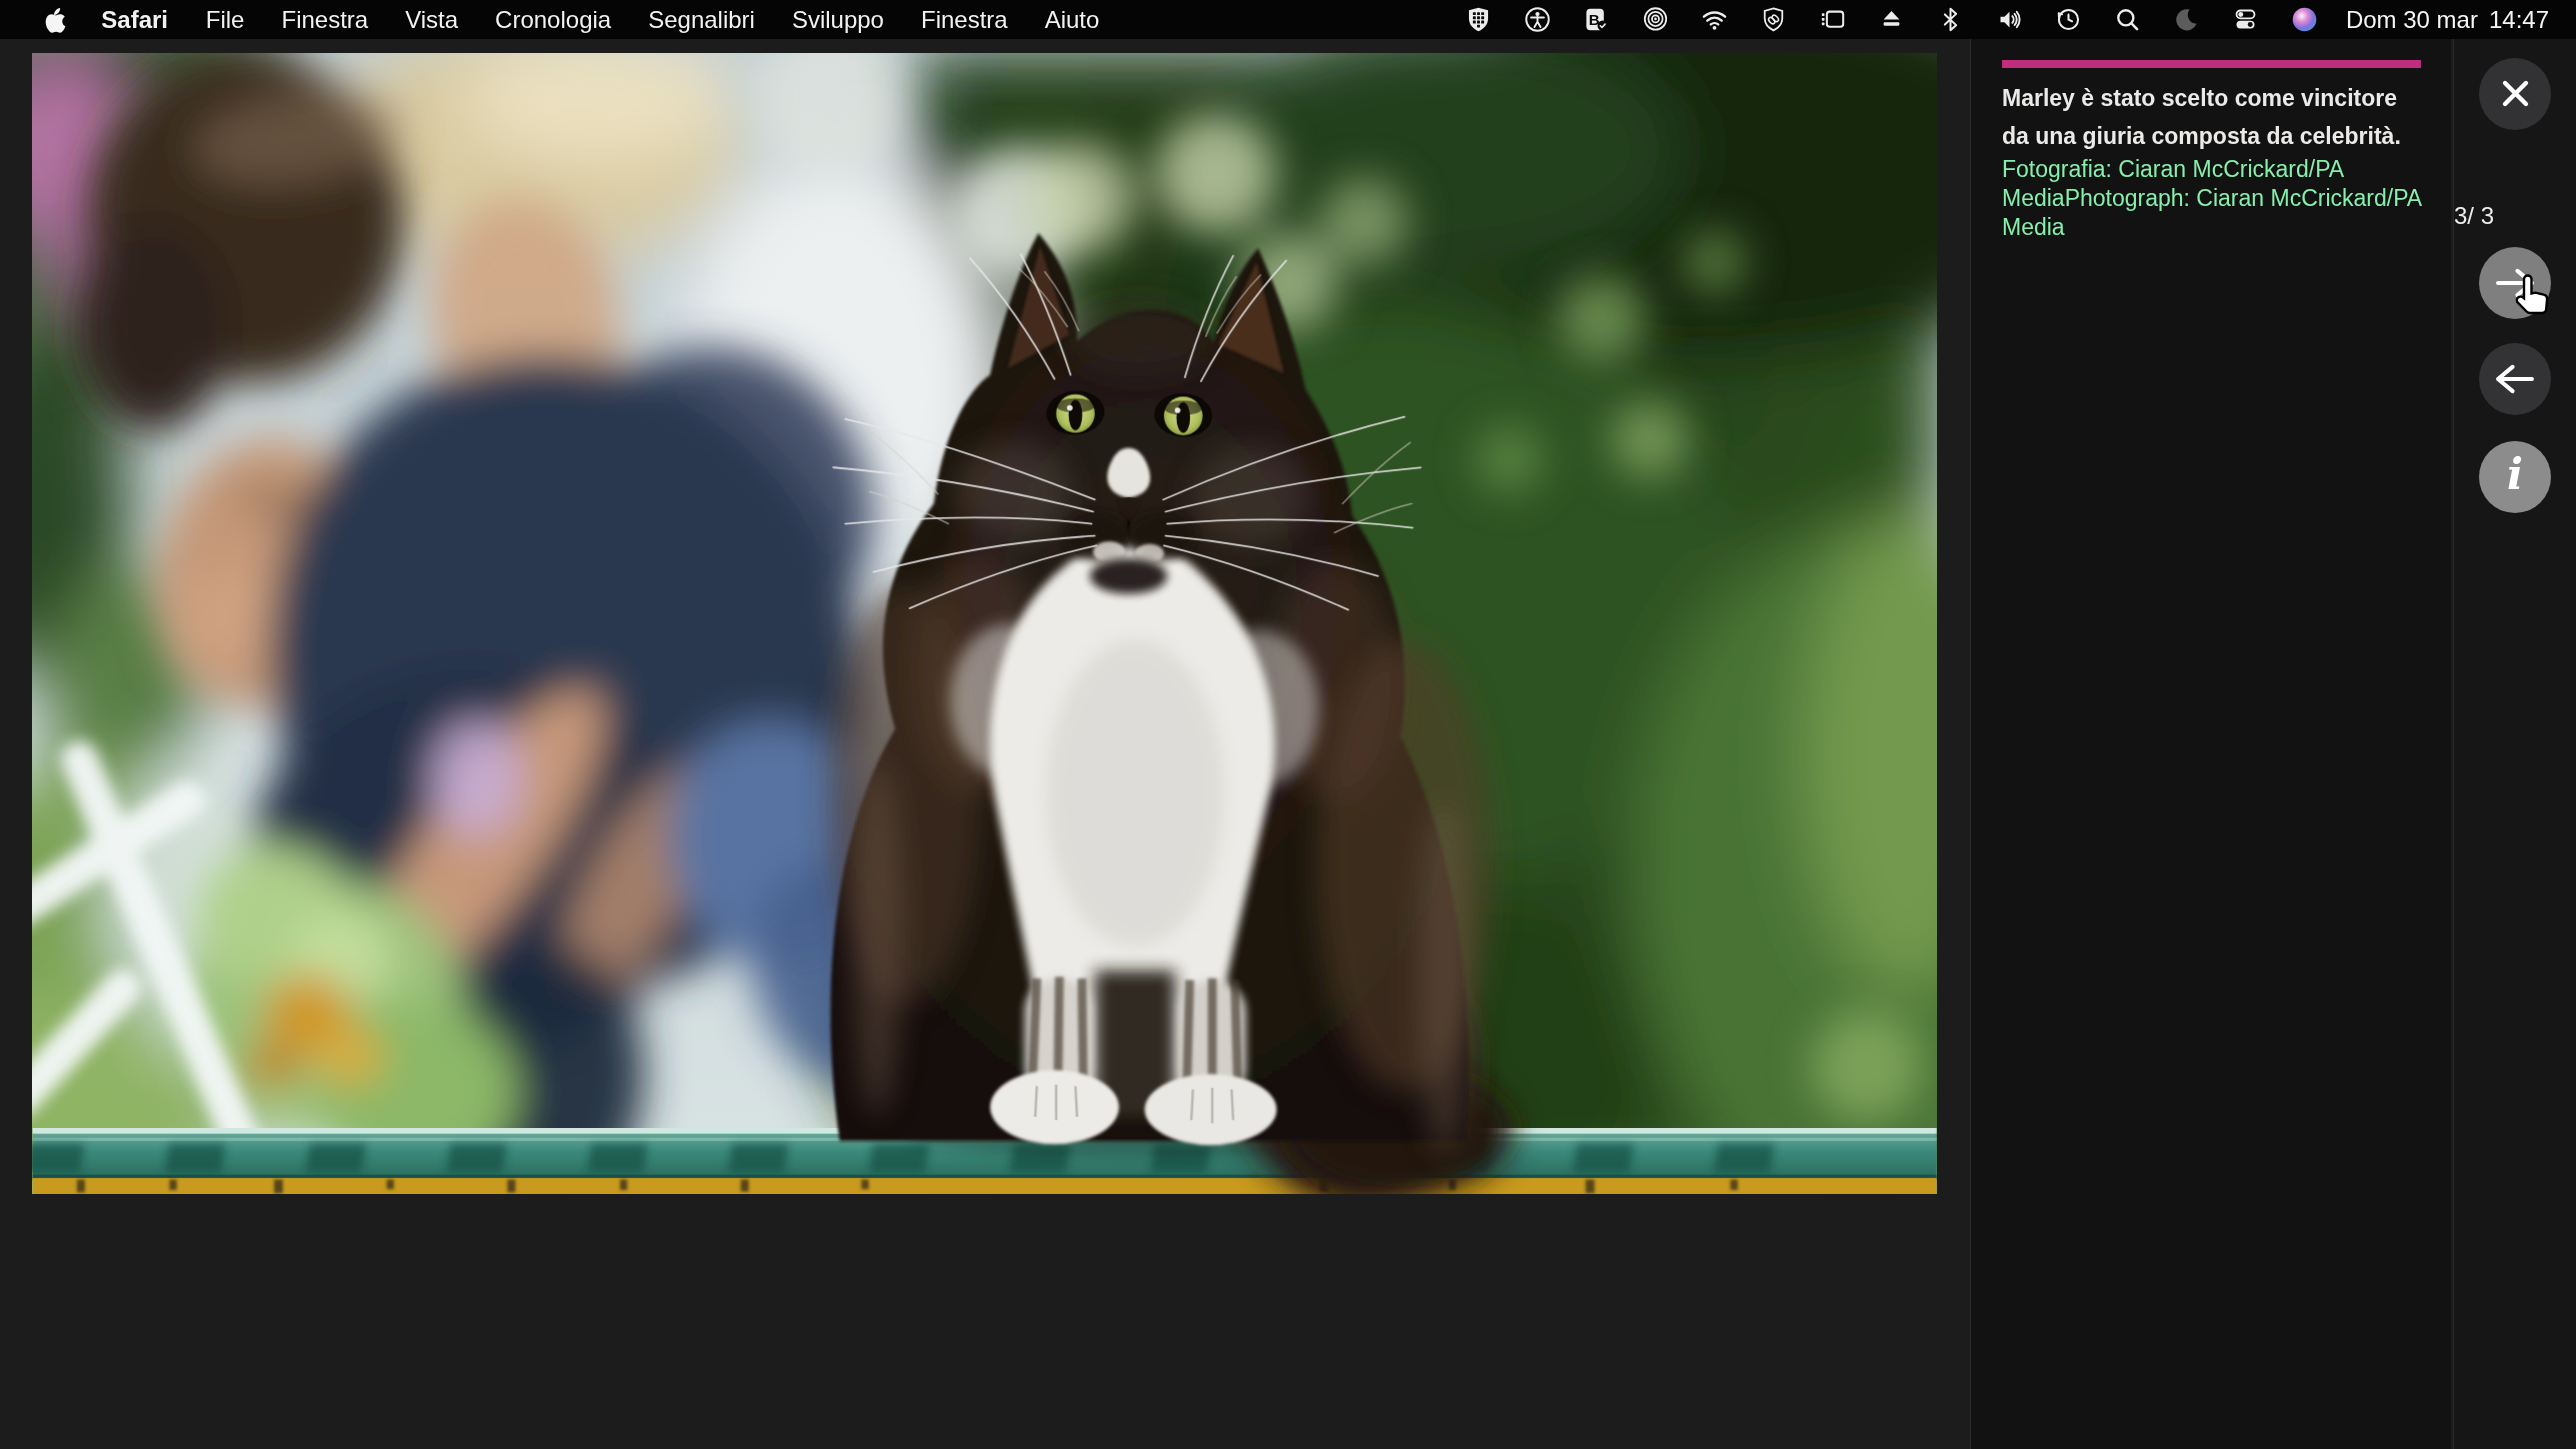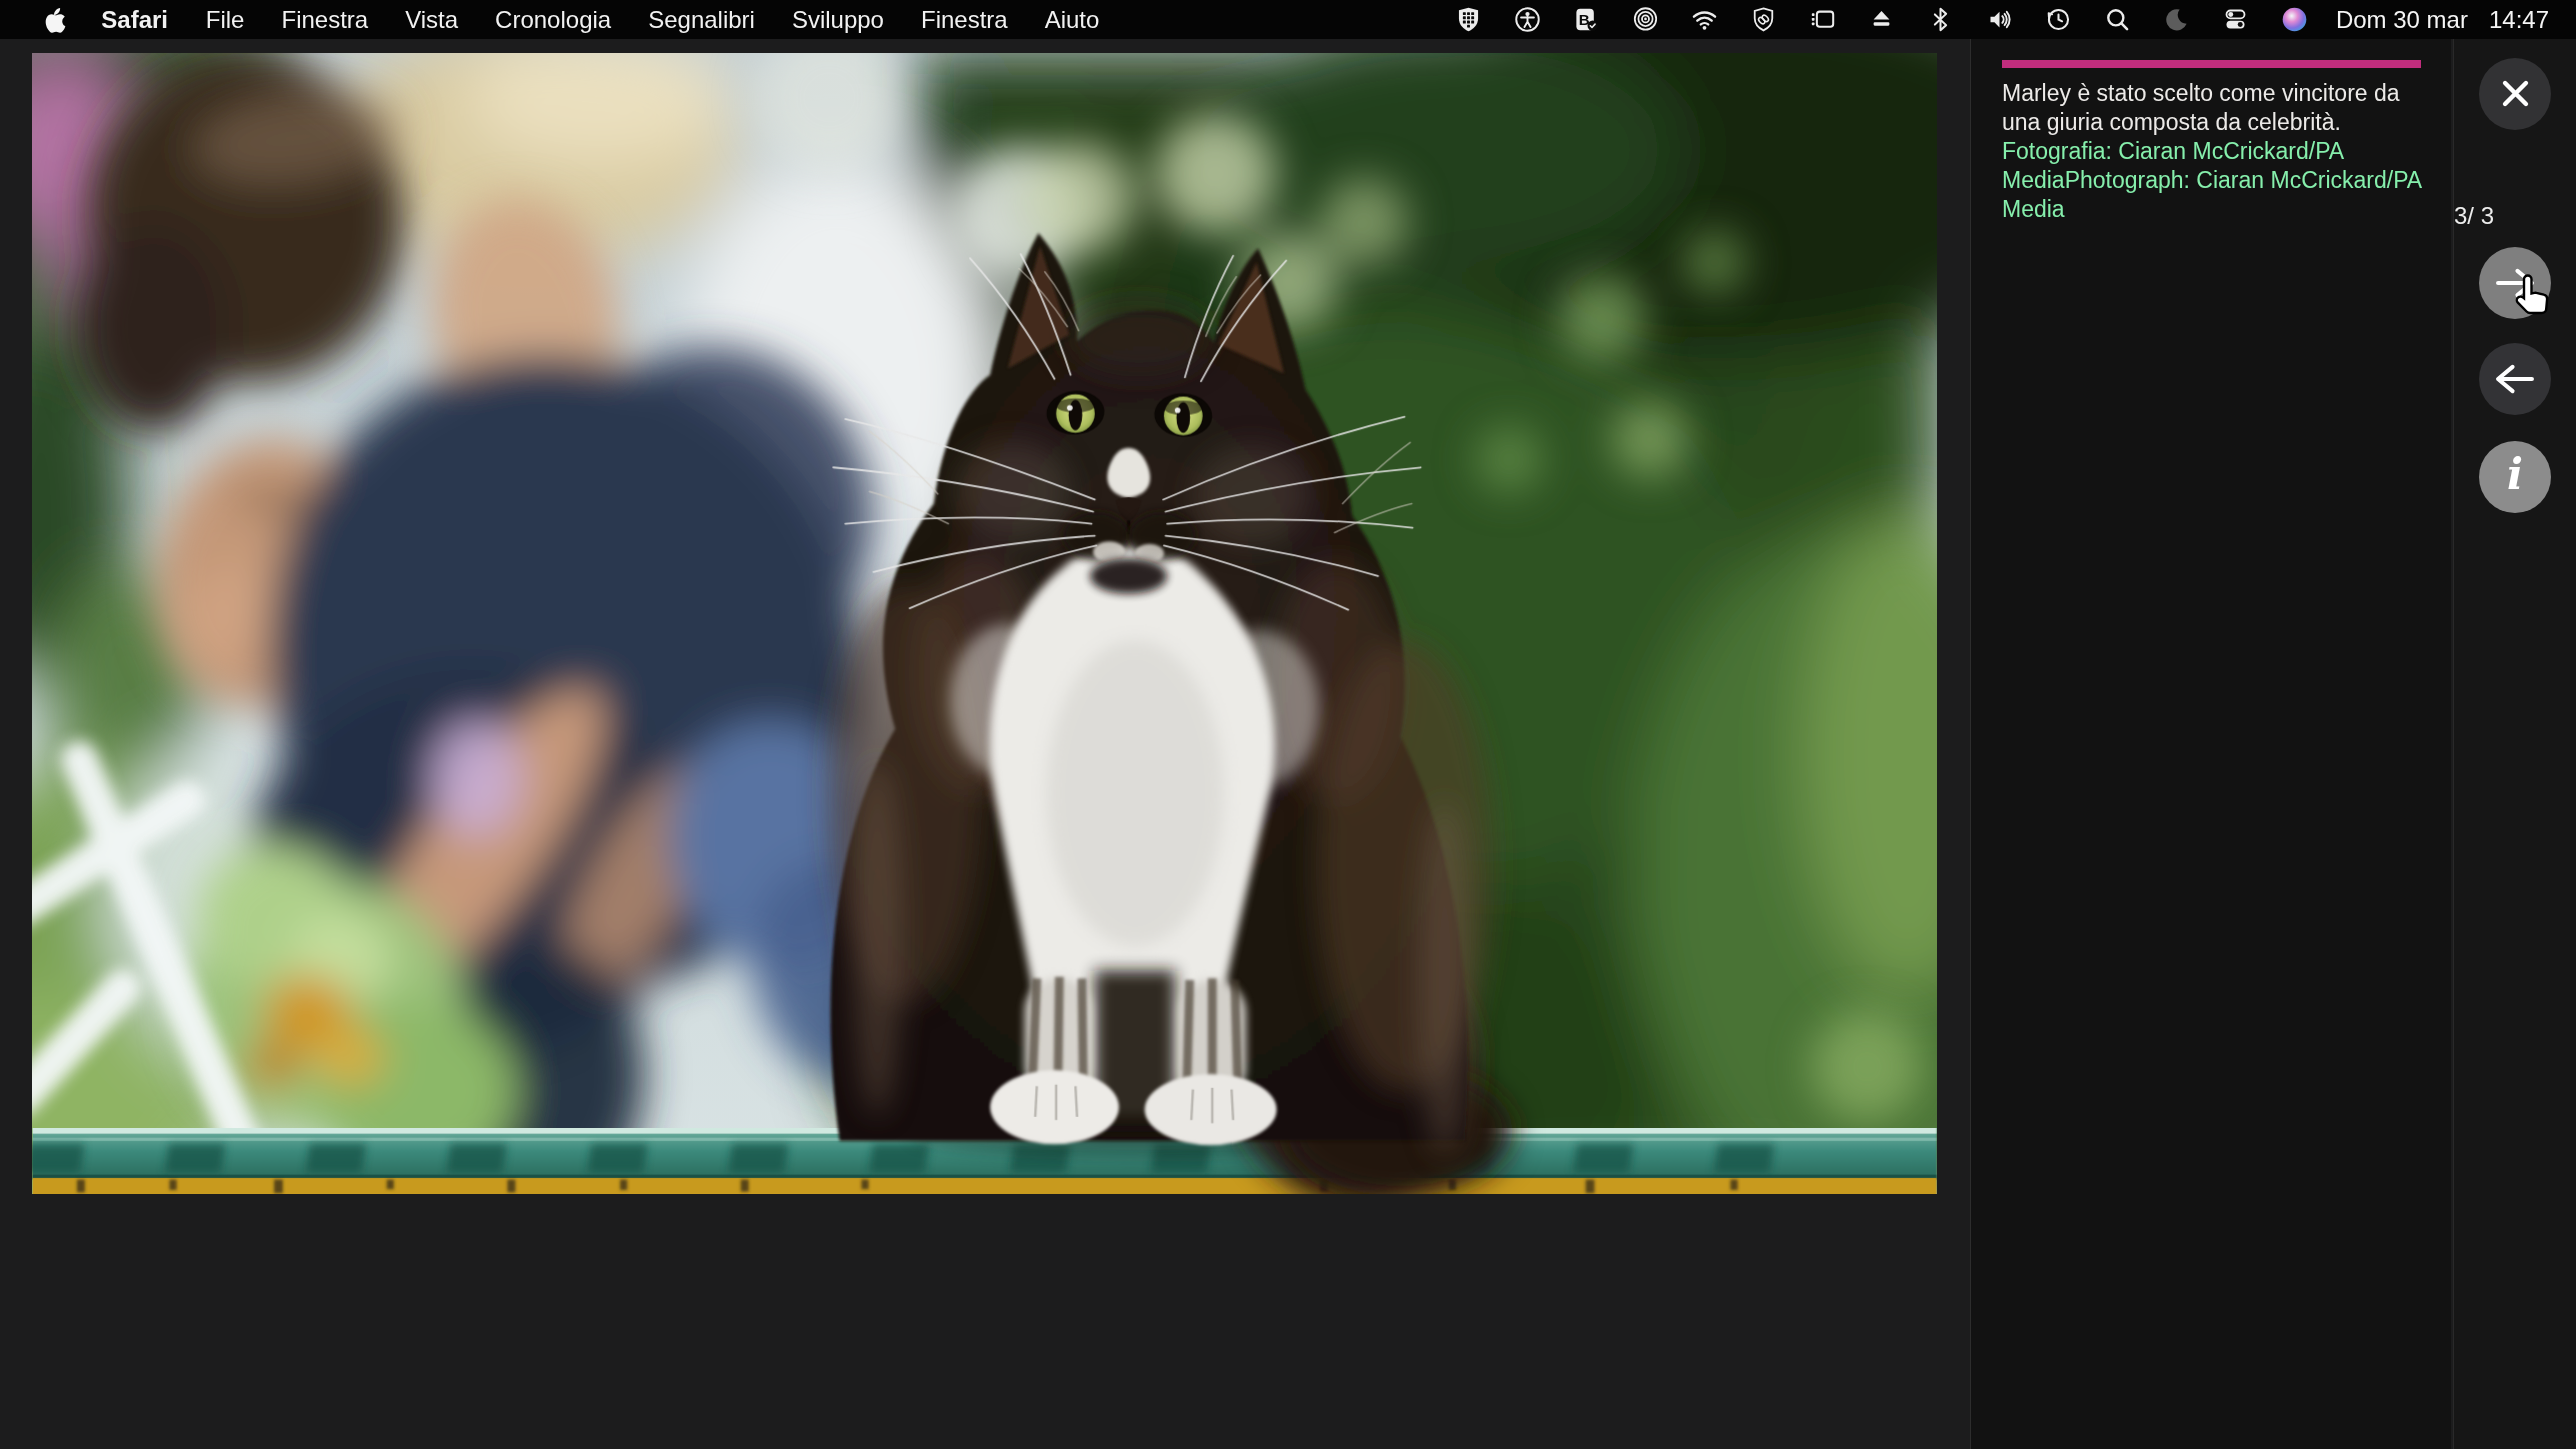--- a/index.html
+++ b/index.html
@@ -15,35 +15,35 @@
   }
   .menubar-left{display:flex;align-items:center;padding-left:40px}
   .apple-logo{width:29px;height:29px;margin-right:13px;display:flex;align-items:center;justify-content:center}
   .apple-logo svg{width:24px;height:27px;display:block}
   .app-name{font-weight:700;font-size:24px;padding:0 19.3px}
   .menu-item{font-size:24px;padding:0 18.5px}
   .menubar-right{display:flex;align-items:center;padding-right:27px}
   .status-icons{display:flex;align-items:center;gap:30px;margin-right:27px}
   .status-icon{width:29px;height:29px;display:flex;align-items:center;justify-content:center}
   .status-icon svg{width:27px;height:27px;display:block}
-  .clock{display:flex;align-items:center;gap:21px;font-size:24px;color:#f5f5f5}
+  .clock{display:flex;align-items:center;gap:11px;font-size:24px;color:#f5f5f5}
   
   .photo{
     position:absolute;left:32px;top:53px;width:1905px;height:1141px;
     background:#c9d4d8;overflow:hidden;margin:0;
   }
   .photo svg{display:block}
   
   .caption-col{
     position:absolute;left:1970px;top:39px;width:481px;height:1410px;
     background:#121212;border-left:1.6px solid #2d2d2d;box-sizing:border-box;
   }
   .caption-inner{position:absolute;left:31px;top:21px;width:422px}
   .accent-bar{width:419px;height:8px;background:var(--accent,#c12d7d);margin-bottom:11.3px}
-  .headline{margin:0;font-size:23px;line-height:29px;color:#eceae8;font-weight:400}
+  .headline{margin:0;font-size:23px;line-height:38px;color:#eceae8;font-weight:700}
   .credit{margin:0;font-size:23px;line-height:29px;color:#86efac;font-weight:400}
   
   .controls-col{
     position:absolute;left:2453px;top:39px;width:123px;height:1410px;
     background:#161616;border-left:1.6px solid #292929;box-sizing:border-box;
   }
   .circle-btn{
     position:absolute;left:50%;transform:translateX(-50%);
     width:72px;height:72px;border-radius:50%;border:none;padding:0;cursor:pointer;
     display:flex;align-items:center;justify-content:center;

